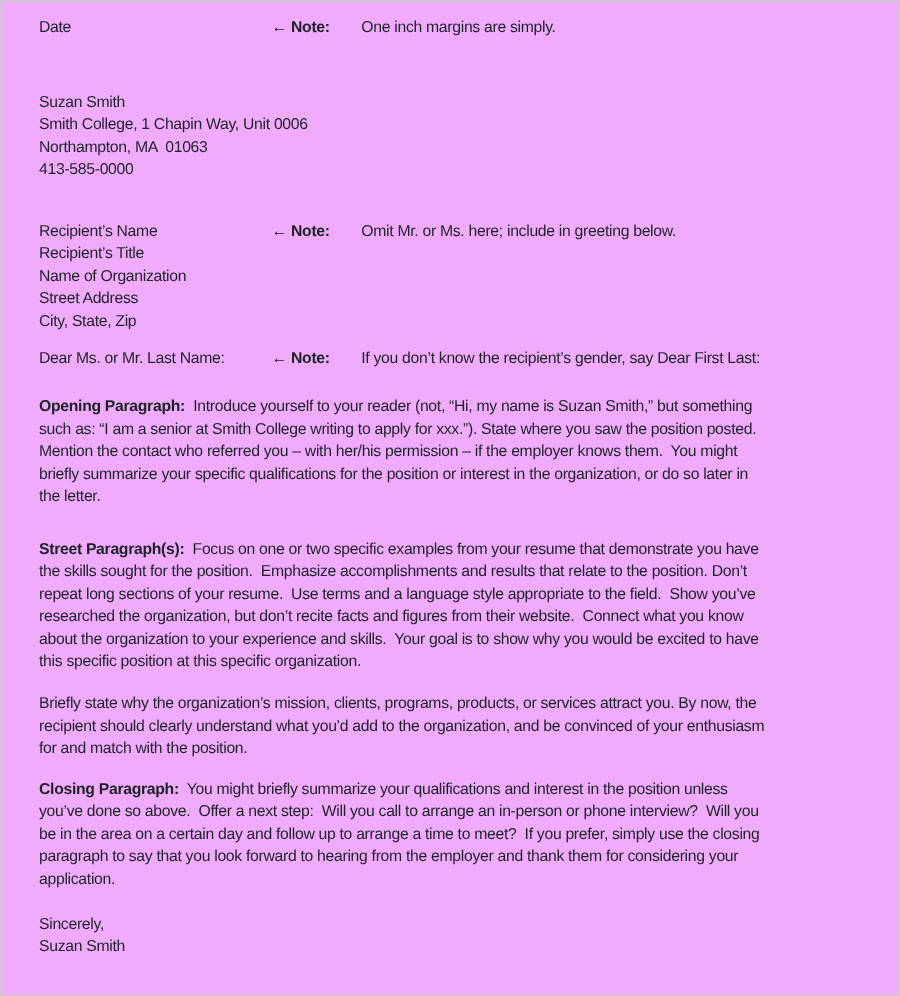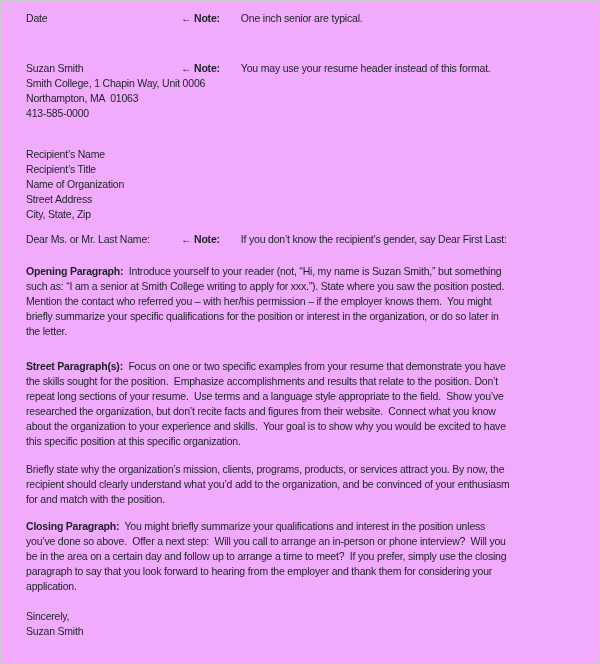--- a/index.html
+++ b/index.html
@@ -40,39 +40,39 @@
 </style>
 </head>
 <body>
 
 <div class="page">
   <div class="content">
 
     <div class="row">
       <span>Date</span>
       <span class="note">
-        <span class="note-head">← Note:</span><span class="note-text">One inch senior are typical.</span>
+        <span class="note-head">← Note:</span><span class="note-text">One inch margins are simply.</span>
       </span>
     </div>
 
     <div class="block m-sender">
       <div class="row">
         <span>Suzan Smith</span>
-        <span class="note">
-          <span class="note-head">← Note:</span><span class="note-text">You may use your resume header instead of this format.</span>
-        </span>
       </div>
       <div class="pre">Smith College, 1 Chapin Way, Unit 0006</div>
       <div class="pre">Northampton, MA  01063</div>
       <div class="pre">413-585-0000</div>
     </div>
 
     <div class="block m-recipient">
       <div class="row">
         <span>Recipient’s Name</span>
+        <span class="note">
+          <span class="note-head">← Note:</span><span class="note-text">Omit Mr. or Ms. here; include in greeting below.</span>
+        </span>
       </div>
       <div>Recipient’s Title</div>
       <div>Name of Organization</div>
       <div>Street Address</div>
       <div>City, State, Zip</div>
     </div>
 
     <div class="row m-salute">
       <span>Dear Ms. or Mr. Last Name:</span>
       <span class="note">

